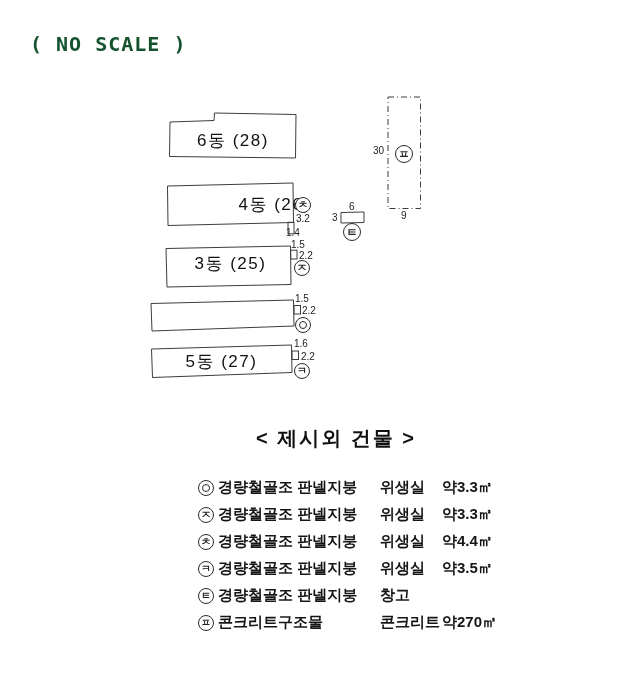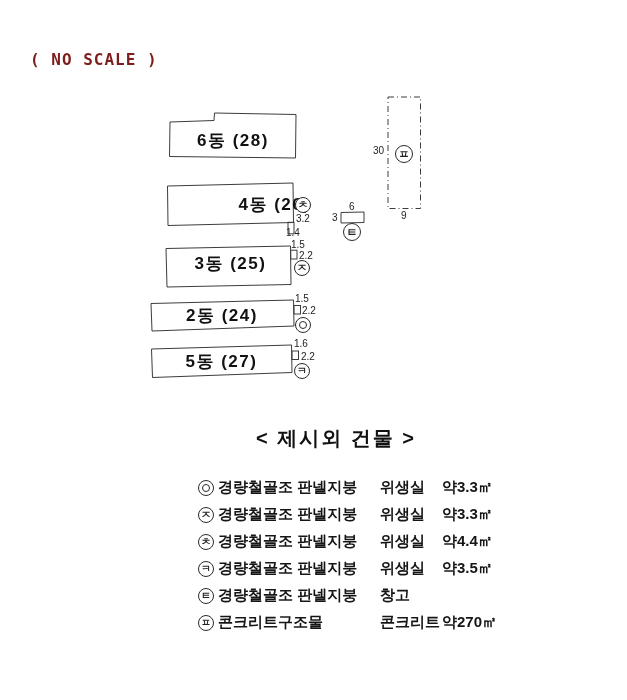--- a/index.html
+++ b/index.html
@@ -4,27 +4,27 @@
 <style>
   html,body{margin:0;padding:0;}
   body{
     width:627px;height:700px;background:#ffffff;position:relative;overflow:hidden;
     font-family:"Liberation Sans","DejaVu Sans",sans-serif;color:#1c1c1c;
   }
   #sheet{position:absolute;inset:0;}
   .noscale{
     position:absolute;left:30px;top:32px;
     font-family:"DejaVu Sans Mono","Liberation Mono",monospace;
-    font-size:16px;font-weight:700;letter-spacing:1px;color:#7f1d1d;white-space:pre;margin-top:18px;
+    font-size:20px;font-weight:700;letter-spacing:1px;color:#14532d;white-space:pre;
   }
   #plan-svg{position:absolute;left:0;top:0;}
   #plan-svg path, #plan-svg rect{fill:none;stroke:#3c3c3c;stroke-width:1;}
   .bldg-label{
     position:absolute;display:flex;align-items:center;justify-content:center;
-    font-size:17px;font-weight:700;letter-spacing:1.5px;color:#111;white-space:nowrap;
+    font-size:17px;font-weight:400;letter-spacing:1.5px;color:#111;white-space:nowrap;
   }
   .dim{
     position:absolute;font-size:10px;font-weight:400;color:#222;line-height:1;white-space:nowrap;
   }
   .csym{
     display:inline-flex;align-items:center;justify-content:center;
     width:16px;height:16px;border:1.2px solid #2b2b2b;border-radius:50%;
     font-size:10px;line-height:1;font-weight:700;color:#222;background:#fff;box-sizing:border-box;
   }
   .csym.map{position:absolute;transform:translate(-50%,-50%);}
@@ -60,21 +60,20 @@
     <rect x="294" y="305.5" width="6.5" height="8.5"></rect>
     <path d="M151.5,349 L291.5,345 L292,372.5 L152.5,377.5 Z"></path>
     <rect x="292" y="351" width="6.5" height="8.5"></rect>
     <path d="M341,212.5 L364,212 L364,222.5 L341,223 Z"></path>
     <rect x="388" y="97" width="32.5" height="111.5" stroke-dasharray="6 3 1 3"></rect>
   </svg>
 
   <div class="bldg-label" style="left:170px;top:122px;width:126px;height:36px;">6동 (28)</div>
   <div class="bldg-label" style="left:168px;top:184px;width:125px;height:40px;padding-left:44px;">4동 (26)</div>
   <div class="bldg-label" style="left:168px;top:247px;width:125px;height:32px;">3동 (25)</div>
-  <div class="bldg-label" style="left:151px;top:301px;width:142px;height:29px;">2동 (24)</div>
   <div class="bldg-label" style="left:151px;top:346px;width:141px;height:30px;">5동 (27)</div>
 
   <span class="csym map" style="left:303px;top:205px;">ㅊ</span>
   <span class="csym map" style="left:302px;top:268px;">ㅈ</span>
   <span class="csym map double" style="left:303px;top:325px;" title="◎"></span>
   <span class="csym map" style="left:302px;top:371px;">ㅋ</span>
   <span class="csym map big" style="left:352px;top:232px;">ㅌ</span>
   <span class="csym map big" style="left:404px;top:154px;">ㅍ</span>
 
   <span class="dim" style="left:296px;top:214px;">3.2</span>

